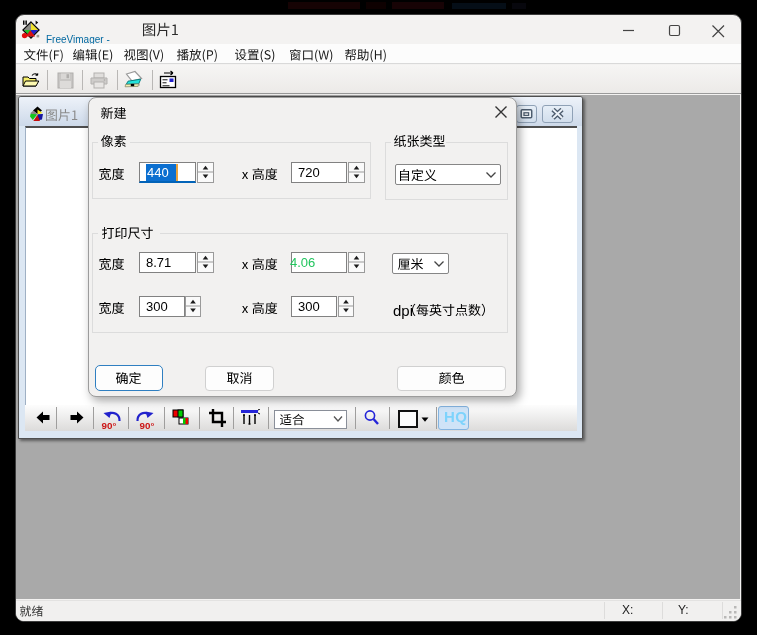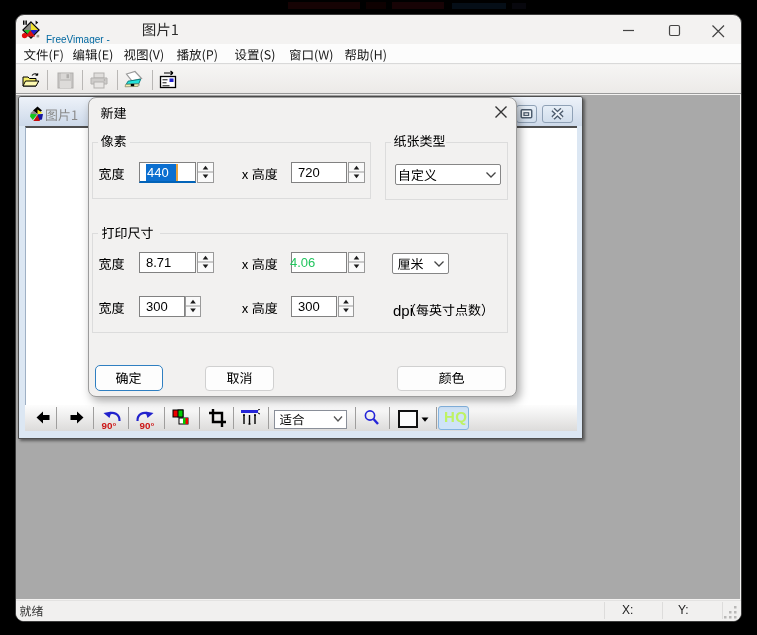--- a/index.html
+++ b/index.html
@@ -172,21 +172,21 @@
   </svg>
 <svg class="abs" style="left:363px;top:409px" width="16" height="17" viewBox="0 0 16 17">
 <circle cx="7" cy="6.5" r="4.6" fill="none" stroke="#2525d8" stroke-width="1.6"></circle>
 <path d="M10.5 10 L15 15" stroke="#2525d8" stroke-width="2.4"></path>
 </svg>
 <div class="abs" style="left:398px;top:410px;width:20px;height:18px;background:#fcfcfc;border:2px solid #111"></div>
 <svg class="abs" style="left:421px;top:417px" width="8" height="5" viewBox="0 0 8 5">
     <path d="M0.5 0.5 L7.5 0.5 L4 4.8 Z" fill="#000"></path>
   </svg>
 <div class="abs" style="left:438px;top:406px;width:31px;height:24px;background:#cfe3f7;border:1px solid #84b4e0;border-radius:3px"></div>
-<div class="abs" style="left:444px;top:408px;font-size:15px;font-weight:bold;color:#bef264;letter-spacing:0.4px">HQ</div>
+<div class="abs" style="left:444px;top:408px;font-size:15px;font-weight:bold;color:#7dd3fc;letter-spacing:0.4px">HQ</div>
 <div class="abs" style="left:88px;top:97px;width:429px;height:300px;background:#f2f1f0;border:1px solid #9c9c9c;border-radius:8px;box-shadow:3px 4px 10px rgba(0,0,0,0.35)"></div>
 <svg style="position:absolute;left:101px;top:100.0px;overflow:visible" width="27" height="26">
     <path transform="translate(-0.5,18.0)" d="M7.6 -6.5H12.5V-5.6H7.6ZM0.8 -9.6H6.5V-8.7H0.8ZM0.7 -4.4H6.6V-3.5H0.7ZM0.6 -6.6H6.7V-5.8H0.6ZM10.1 -6.1H11.0V1.0H10.1ZM1.6 -8.5 2.4 -8.6Q2.6 -8.2 2.8 -7.7Q2.9 -7.2 3.0 -6.8L2.1 -6.6Q2.1 -7.0 2.0 -7.5Q1.8 -8.0 1.6 -8.5ZM4.9 -8.7 5.8 -8.5Q5.6 -7.9 5.4 -7.3Q5.1 -6.7 4.9 -6.3L4.1 -6.4Q4.3 -6.7 4.4 -7.1Q4.5 -7.5 4.7 -7.9Q4.8 -8.3 4.9 -8.7ZM11.3 -10.7 12.1 -10.0Q11.4 -9.7 10.7 -9.5Q9.9 -9.3 9.1 -9.2Q8.3 -9.0 7.5 -8.9Q7.5 -9.1 7.4 -9.3Q7.3 -9.5 7.2 -9.7Q7.9 -9.8 8.7 -10.0Q9.4 -10.1 10.1 -10.3Q10.8 -10.5 11.3 -10.7ZM2.8 -10.8 3.7 -11.0Q3.9 -10.6 4.1 -10.1Q4.4 -9.6 4.5 -9.3L3.5 -9.0Q3.5 -9.4 3.2 -9.9Q3.0 -10.3 2.8 -10.8ZM3.3 -6.1H4.2V-0.2Q4.2 0.1 4.1 0.3Q4.0 0.5 3.8 0.6Q3.5 0.7 3.2 0.7Q2.9 0.8 2.4 0.8Q2.4 0.6 2.3 0.4Q2.2 0.1 2.1 -0.1Q2.4 -0.1 2.7 -0.1Q3.0 -0.1 3.1 -0.1Q3.3 -0.1 3.3 -0.2ZM7.2 -9.7H8.1V-5.2Q8.1 -4.5 8.1 -3.7Q8.0 -2.9 7.9 -2.1Q7.7 -1.2 7.5 -0.5Q7.2 0.3 6.7 0.9Q6.7 0.8 6.5 0.7Q6.4 0.6 6.2 0.5Q6.1 0.4 6.0 0.3Q6.5 -0.5 6.8 -1.4Q7.0 -2.4 7.1 -3.4Q7.2 -4.3 7.2 -5.2ZM4.7 -2.8 5.3 -3.1Q5.7 -2.6 6.0 -2.1Q6.3 -1.5 6.4 -1.1L5.7 -0.7Q5.6 -1.1 5.3 -1.7Q5.0 -2.3 4.7 -2.8ZM1.8 -3.1 2.5 -2.9Q2.3 -2.2 2.0 -1.5Q1.6 -0.9 1.2 -0.4Q1.1 -0.5 0.9 -0.6Q0.7 -0.8 0.5 -0.9Q0.9 -1.3 1.2 -1.9Q1.6 -2.5 1.8 -3.1Z M17.3 -8.1H25.3V-7.3H17.3ZM17.9 -4.5H24.7V-3.7H17.9ZM17.4 -2.7H25.2V-1.9H17.4ZM20.6 -10.9H21.5V-0.6H20.6ZM18.1 -9.8H24.4V-5.5H18.0V-6.3H23.5V-9.0H18.1ZM13.8 -10.1H16.8V-9.2H13.8ZM14.8 -6.4H16.8V-5.5H14.7ZM16.4 -6.4H16.6L16.8 -6.4L17.3 -6.3Q17.0 -3.5 16.2 -1.7Q15.4 0.1 14.2 1.0Q14.1 0.9 14.0 0.8Q13.9 0.7 13.7 0.6Q13.6 0.4 13.5 0.4Q14.7 -0.5 15.4 -2.1Q16.2 -3.7 16.4 -6.2ZM14.7 -4.5Q15.1 -3.1 15.8 -2.2Q16.4 -1.4 17.3 -0.9Q18.1 -0.5 19.2 -0.3Q20.3 -0.2 21.5 -0.2Q21.7 -0.2 22.0 -0.2Q22.4 -0.2 22.9 -0.2Q23.5 -0.2 24.0 -0.2Q24.5 -0.2 24.9 -0.2Q25.3 -0.2 25.5 -0.2Q25.4 -0.1 25.4 0.1Q25.3 0.2 25.2 0.4Q25.2 0.6 25.1 0.7H24.5H21.5Q20.1 0.7 18.9 0.5Q17.7 0.3 16.8 -0.2Q15.9 -0.7 15.2 -1.7Q14.5 -2.6 14.0 -4.2ZM14.3 -5.1Q14.2 -5.2 14.2 -5.4Q14.1 -5.5 14.0 -5.7Q13.9 -5.8 13.9 -5.9Q14.0 -5.9 14.3 -6.2Q14.5 -6.4 14.7 -6.7Q14.8 -6.9 15.1 -7.4Q15.4 -7.9 15.8 -8.6Q16.1 -9.3 16.4 -10.0V-10.1L16.8 -10.3L17.4 -9.9Q16.8 -8.6 16.2 -7.5Q15.6 -6.4 15.0 -5.6V-5.6Q15.0 -5.6 14.9 -5.6Q14.8 -5.5 14.6 -5.4Q14.5 -5.4 14.4 -5.3Q14.3 -5.2 14.3 -5.1Z" fill="#000"></path>
   </svg>
 <svg class="abs" style="left:493px;top:104px" width="16" height="16" viewBox="0 0 16 16">
     <path d="M2.5 2.5 L13.5 13.5 M13.5 2.5 L2.5 13.5" stroke="#333" stroke-width="1.4"></path>
   </svg>
 <div style="position:absolute;border:1px solid #dcdcdc;background:transparent;left:92px;top:142px;width:279px;height:57px"></div>
 <div class="abs" style="left:98px;top:134px;width:32px;height:12px;background:#f2f1f0"></div>
 <svg style="position:absolute;left:101px;top:128.0px;overflow:visible" width="27" height="26">

